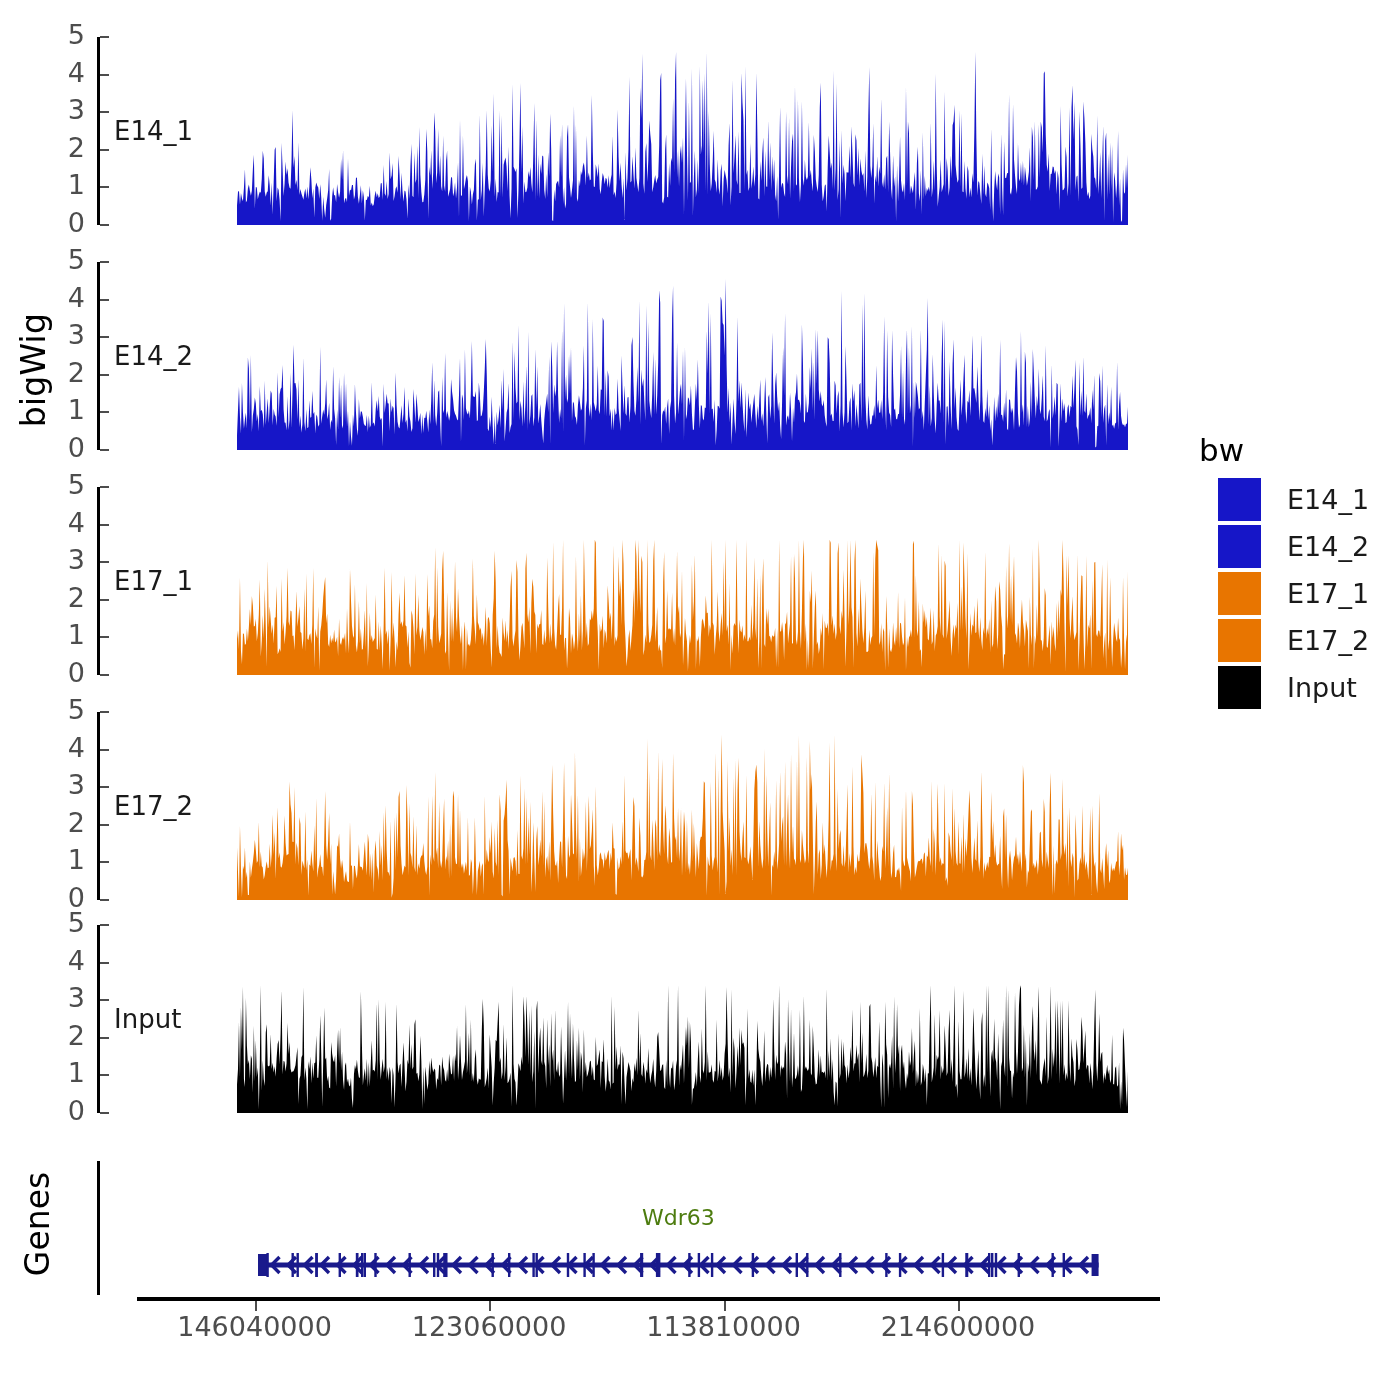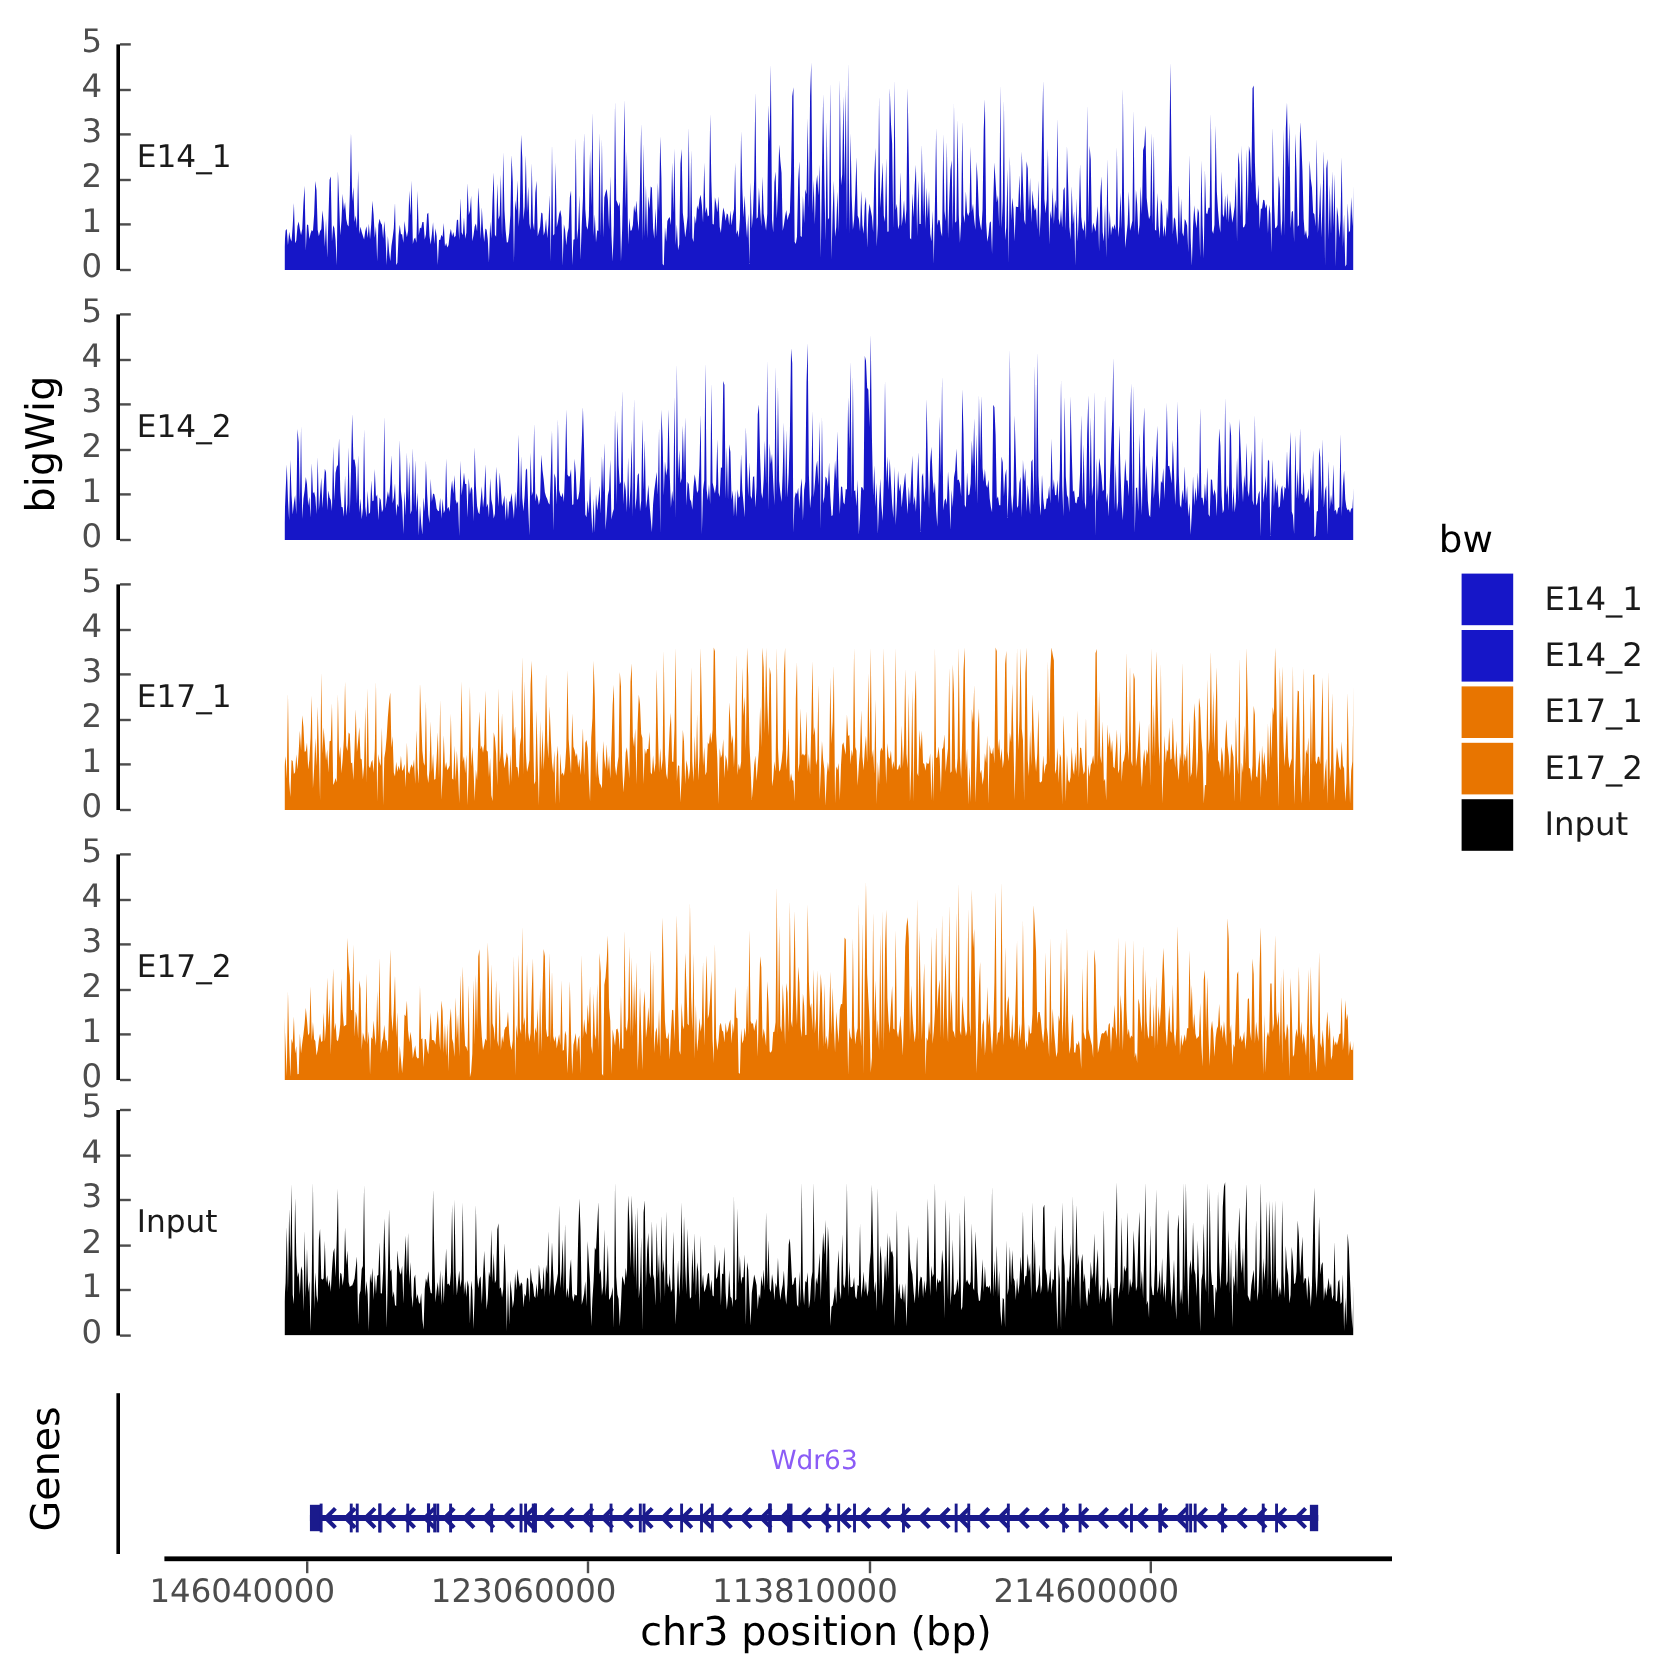--- a/index.html
+++ b/index.html
@@ -28,31 +28,31 @@
     position:absolute;font-size:26px;color:#1a1a1a;
     white-space:nowrap;
   }
   .track{position:absolute;overflow:hidden;}
   .track svg{display:block;}
 
   .xaxis-line{position:absolute;background:#000;height:4px;}
   .xtick{position:absolute;background:#4d4d4d;width:2px;height:10px;}
   .xticklabel{
     position:absolute;font-size:27px;color:#4d4d4d;
-    text-align:left;width:260px;
+    text-align:center;width:260px;
   }
 
   .genes-axis{position:absolute;background:#000;width:3px;}
   .genes-title{
     position:absolute;font-size:33px;color:#000;
     transform:rotate(-90deg);transform-origin:left top;
     width:160px;text-align:center;
   }
   .gene-label{
-    position:absolute;font-size:22px;color:#8b5cf6;
+    position:absolute;font-size:22px;color:#4d7c0f;
     text-align:center;width:200px;
   }
 
   .legend-title{position:absolute;font-size:31px;color:#000;}
   .legend-row{position:absolute;display:flex;align-items:center;}
   .legend-swatch{width:43px;height:43px;display:block;}
   .legend-text{font-size:27px;color:#1a1a1a;margin-left:26px;white-space:nowrap;}
 </style>
 </head>
 <body>
@@ -174,21 +174,20 @@
       <div class="xtick" style="left: 254.586px; top: 1301px;"></div>
       <div class="xticklabel" style="left: 124.586px; top: 1311px;">146040000</div>
       <div class="xtick" style="left: 489.059px; top: 1301px;"></div>
       <div class="xticklabel" style="left: 359.059px; top: 1311px;">123060000</div>
       <div class="xtick" style="left: 723.533px; top: 1301px;"></div>
       <div class="xticklabel" style="left: 593.533px; top: 1311px;">113810000</div>
       <div class="xtick" style="left: 958.007px; top: 1301px;"></div>
       <div class="xticklabel" style="left: 828.007px; top: 1311px;">214600000</div>
     </div>
 
-  <div class="axis-title-x">chr3 position (bp)</div>
 
   <div id="genes">
       <div class="genes-axis" style="left: 97px; top: 1161px; height: 134px;"></div>
       <div class="genes-title" style="left: 18px; top: 1291px; width: 134px;">Genes</div>
       <div class="gene-label" style="left: 578.397px; top: 1205px;">Wdr63</div>
       <div class="track" style="left: 258.103px; top: 1248px; width: 840.588px; height: 34px;">
         <svg width="840.5881578947368" height="34" viewBox="0 0 840.5881578947368 34">
           <rect x="0" y="14.5" width="840.5881578947368" height="5" fill="#1a1a8c"></rect>
           <rect x="0" y="6" width="9" height="22" fill="#1a1a8c"></rect>
           <rect x="833.5881578947368" y="6" width="7" height="22" fill="#1a1a8c"></rect>

